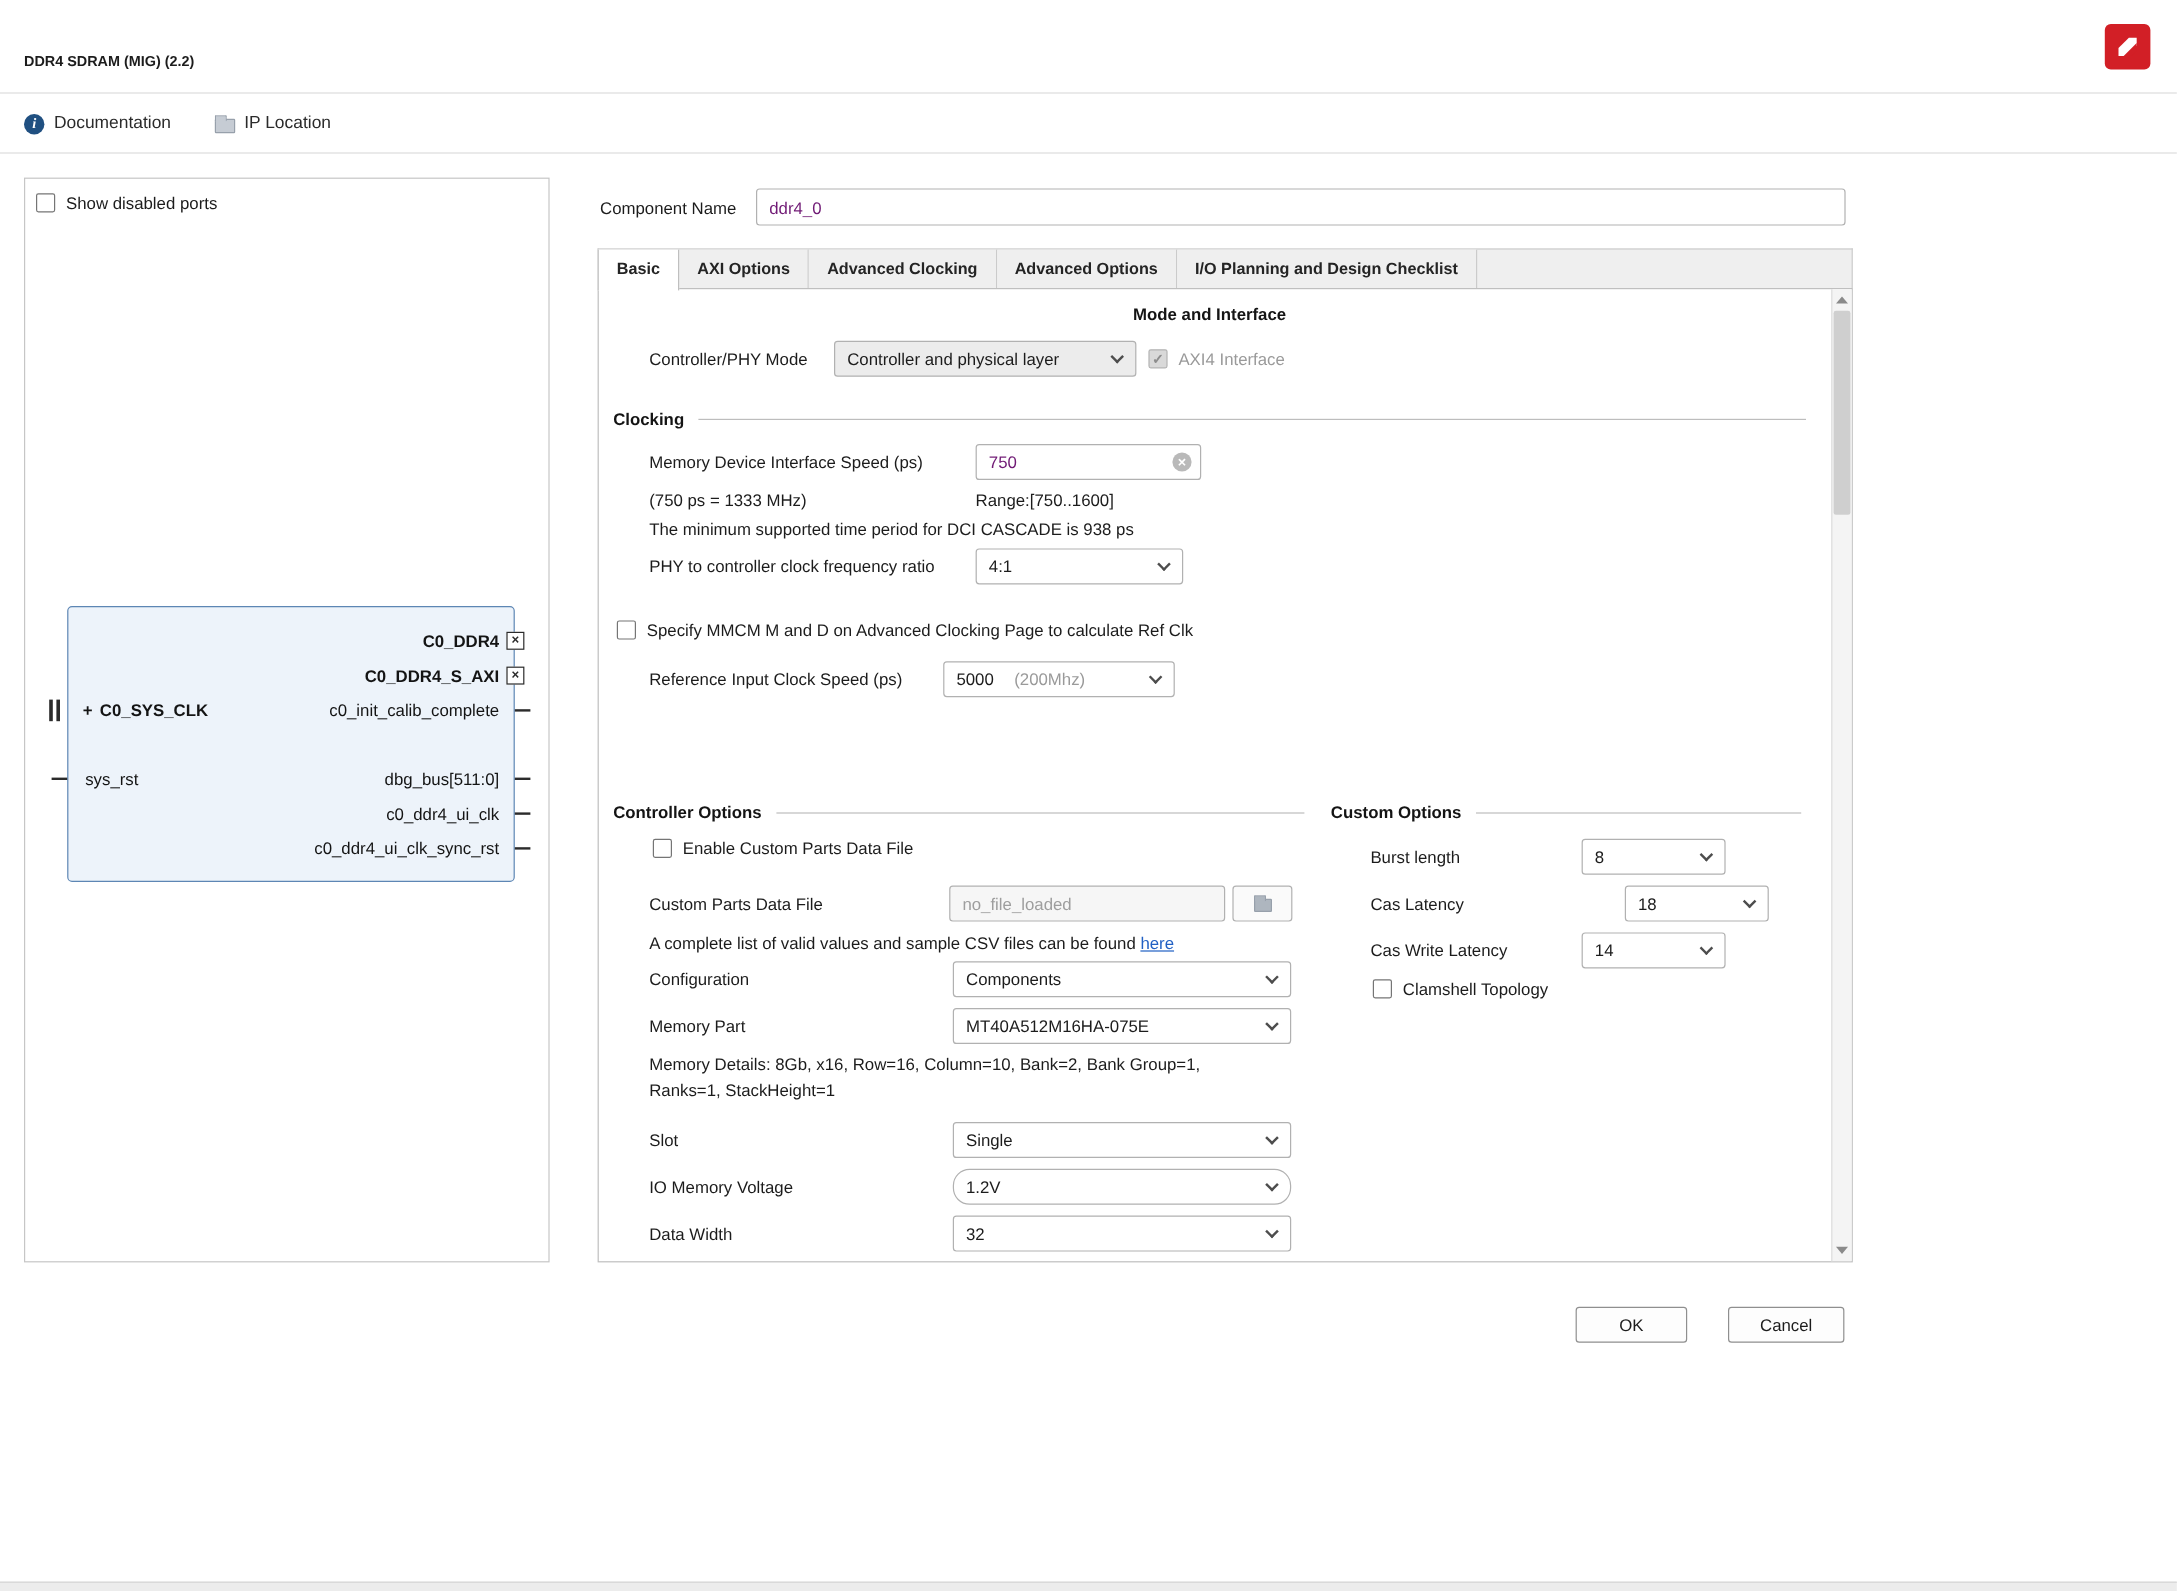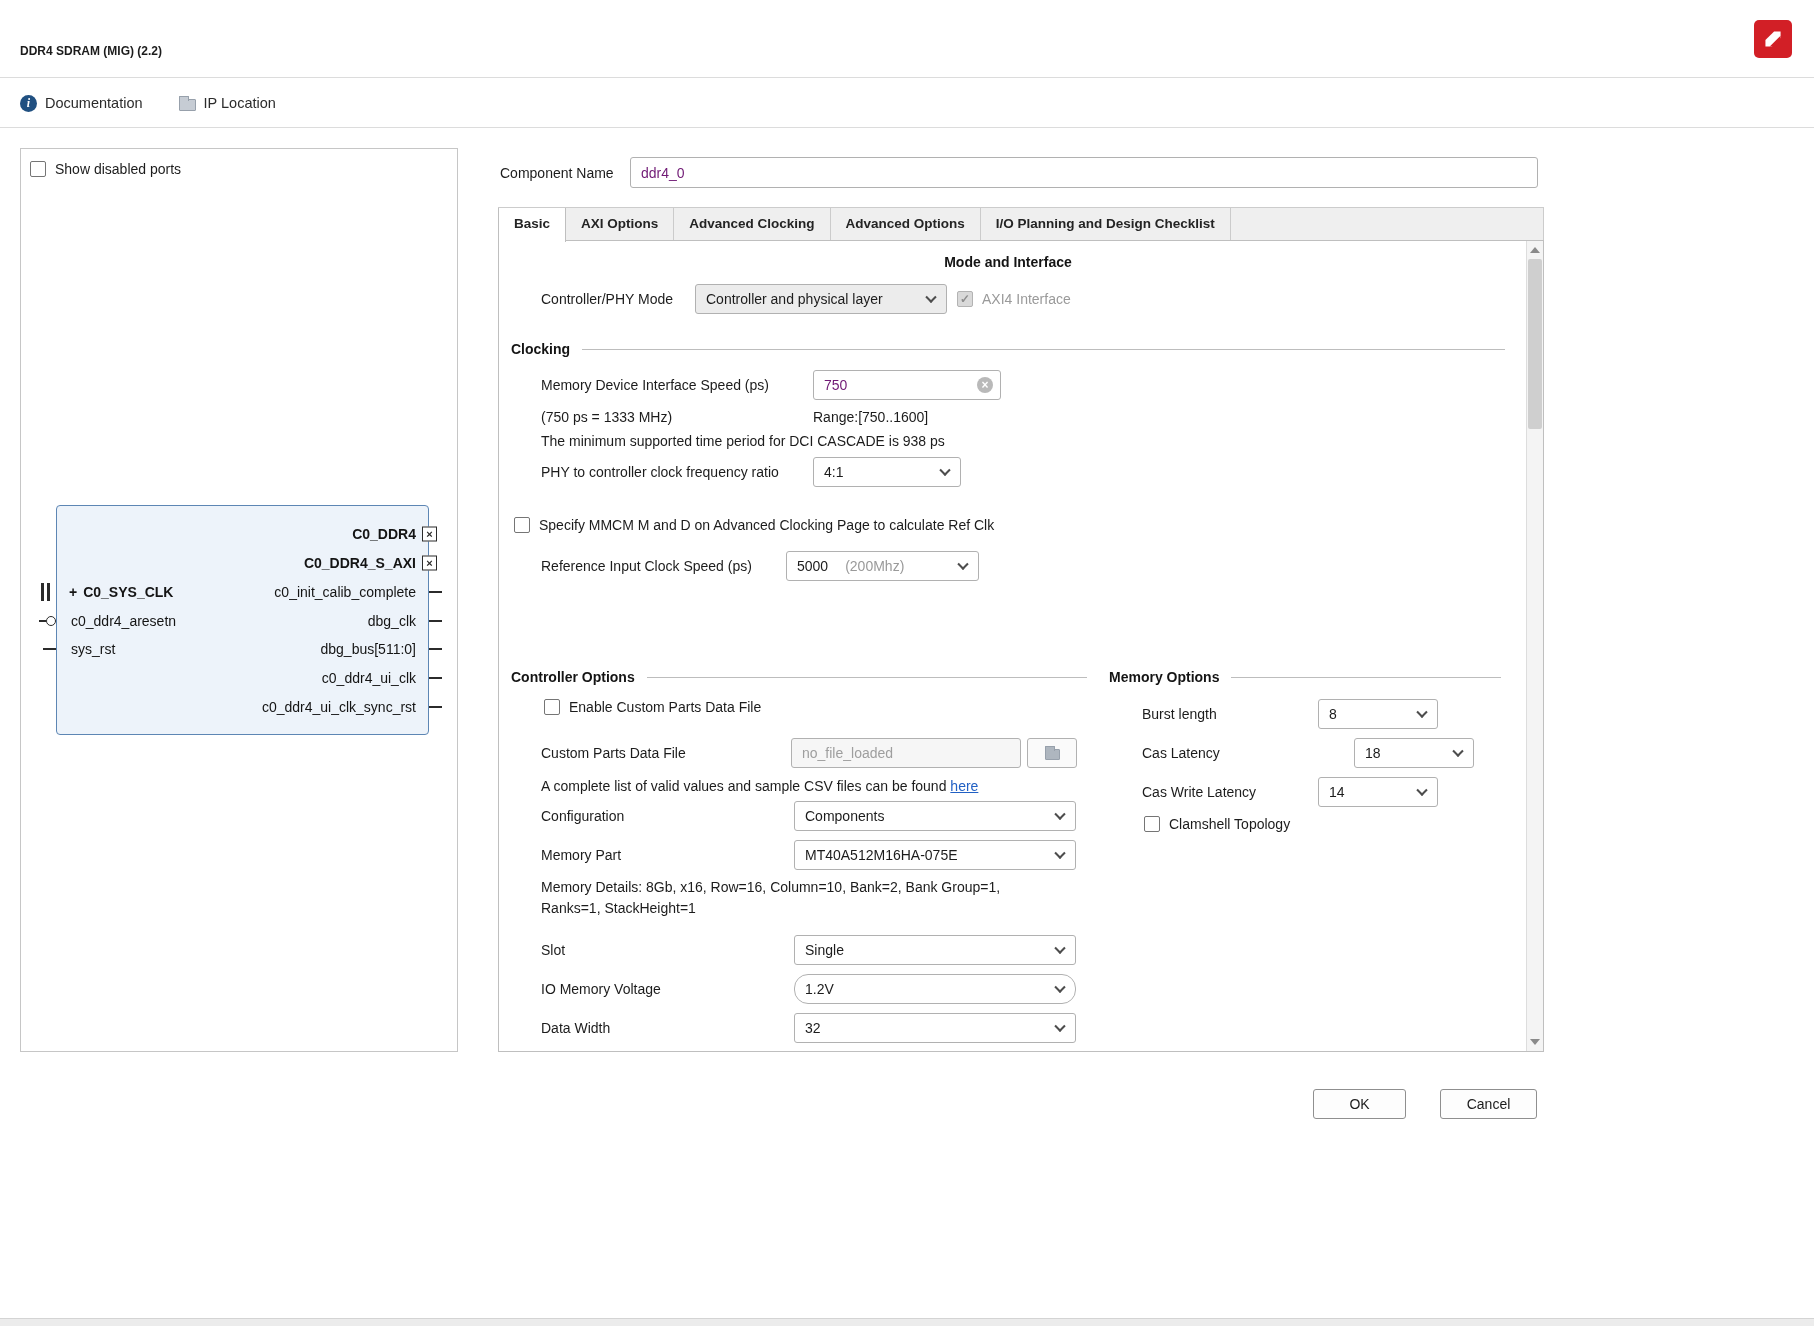--- a/index.html
+++ b/index.html
@@ -145,27 +145,20 @@
       <span class="ifbox">×</span>
     </div>
 
     <div class="prow" style="top:72px;">
       <span class="ifbars"></span>
       <span class="pl" style="left:12px;"><span class="plus">+</span><span class="pname-bold">C0_SYS_CLK</span></span>
       <span class="pr">c0_init_calib_complete</span>
       <span class="stub-r"></span>
     </div>
 
-    <div class="prow" style="top:101px;">
-      <span class="stub-l"></span>
-      <span class="circ"></span>
-      <span class="pl">c0_ddr4_aresetn</span>
-      <span class="pr">dbg_clk</span>
-      <span class="stub-r"></span>
-    </div>
 
     <div class="prow" style="top:129px;">
       <span class="stub-l2"></span>
       <span class="pl">sys_rst</span>
       <span class="pr">dbg_bus[511:0]</span>
       <span class="stub-r"></span>
     </div>
 
     <div class="prow" style="top:158px;">
       <span class="pr">c0_ddr4_ui_clk</span>
@@ -215,21 +208,21 @@
   <div class="flabel" style="left:42px;top:129px;">Memory Device Interface Speed (ps)</div>
   <div class="abs" style="left:314px;top:129px;width:188px;height:30px;">
     <input class="text-input" style="width: 100%; height: 100%; padding-right: 30px;" value="750">
     <span class="clear-icon">×</span>
   </div>
   <div class="note" style="left:42px;top:168px;">(750 ps = 1333 MHz)</div>
   <div class="note" style="left:314px;top:168px;">Range:[750..1600]</div>
   <div class="note" style="left:42px;top:192px;">The minimum supported time period for DCI CASCADE is 938 ps</div>
 
   <div class="flabel" style="left:42px;top:216px;">PHY to controller clock frequency ratio</div>
-  <div class="dd" style="left:314px;top:216px;width:148px;">
+  <div class="dd" style="left:314px;top:216px;width:173px;">
     <span>4:1</span>
     <span class="chev"></span>
   </div>
 
   <div class="cbrow abs" style="left:15px;top:276px;">
     <span class="cb"></span>
     <span class="label">Specify MMCM M and D on Advanced Clocking Page to calculate Ref Clk</span>
   </div>
 
   <div class="flabel" style="left:42px;top:310px;">Reference Input Clock Speed (ps)</div>
@@ -284,21 +277,21 @@
     <span class="chev"></span>
   </div>
 
   <div class="flabel" style="left:42px;top:772px;">Data Width</div>
   <div class="dd" style="left:295px;top:772px;width:282px;">
     <span>32</span>
     <span class="chev"></span>
   </div>
 
   <div class="section abs" style="left:610px;top:428px;width:392px;">
-    <span class="sec-title">Memory Options</span>
+    <span class="sec-title">Custom Options</span>
     <span class="sec-line"></span>
   </div>
 
   <div class="flabel" style="left:643px;top:458px;">Burst length</div>
   <div class="dd" style="left:819px;top:458px;width:120px;">
     <span>8</span>
     <span class="chev"></span>
   </div>
 
   <div class="flabel" style="left:643px;top:497px;">Cas Latency</div>

